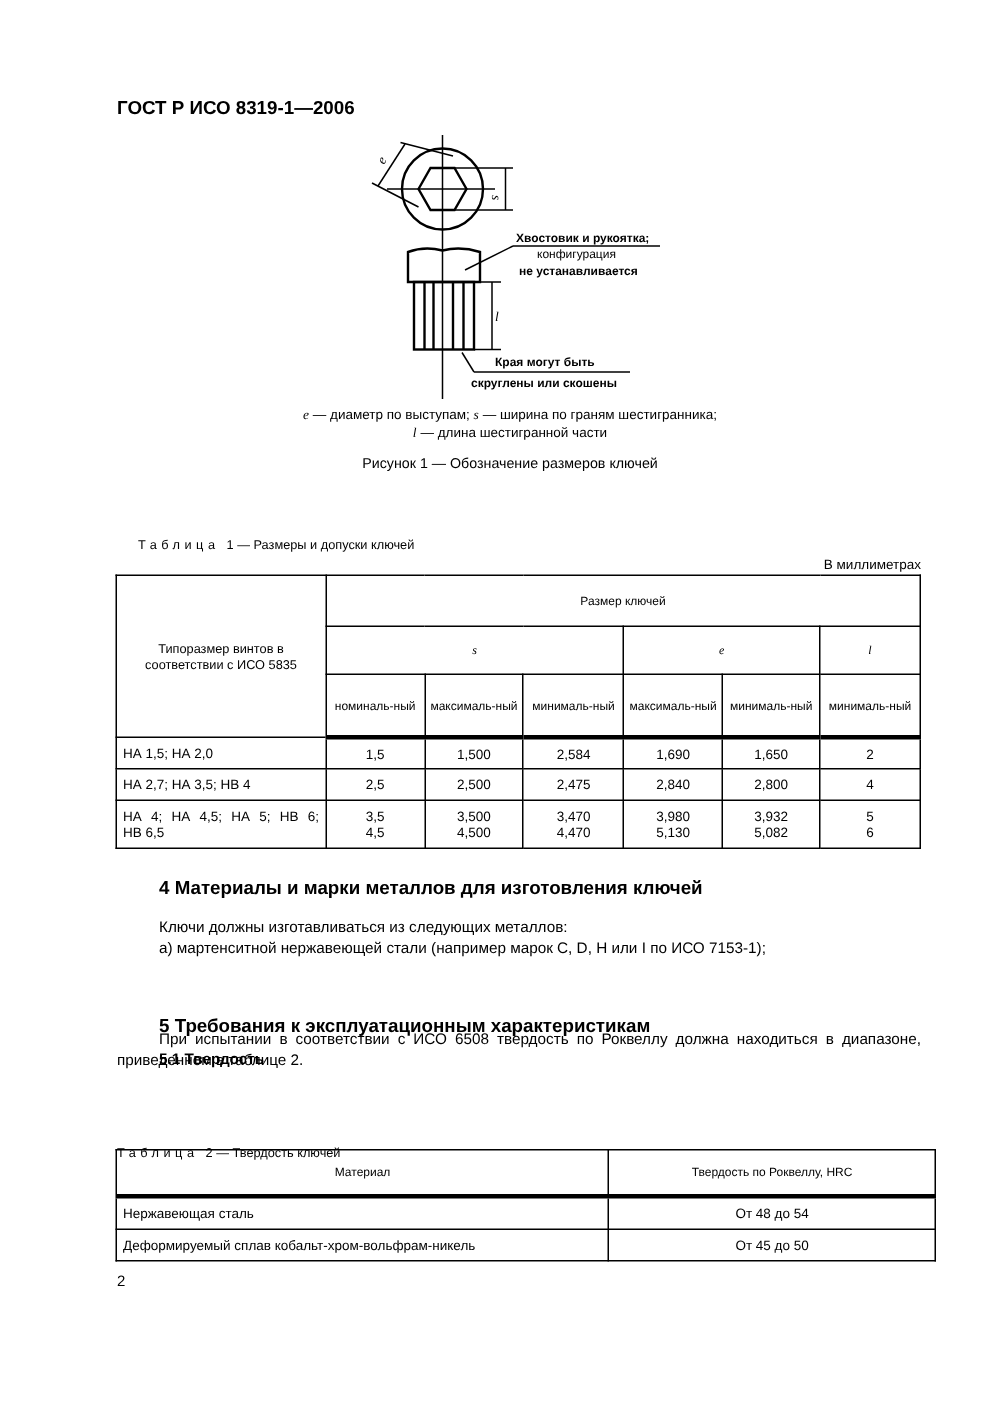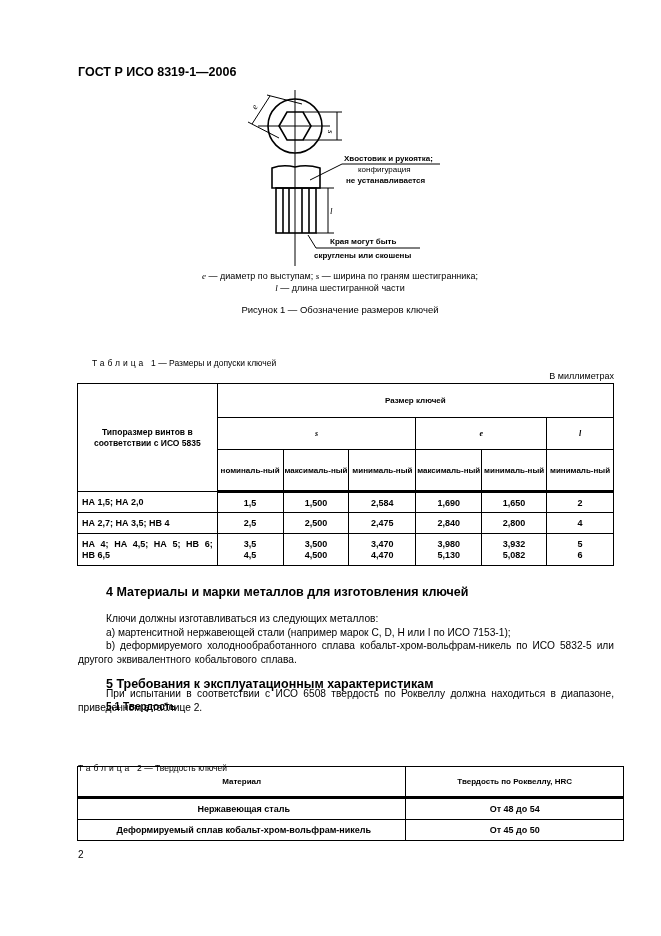--- a/index.html
+++ b/index.html
@@ -8,33 +8,33 @@
   .abs { position: absolute; }
   .hdr { left: 78px; top: 65px; font-size: 12.5px; font-weight: bold; }
   .fig { left: 230px; top: 88px; width: 230px; height: 180px; }
   .legend { left: 180px; top: 270px; width: 320px; text-align: center; font-size: 9px; line-height: 12px; }
   .legend i { font-family: "Liberation Serif", serif; }
   .caption { left: 180px; top: 304px; width: 320px; text-align: center; font-size: 9.5px; }
   .tcap { font-size: 8.5px; }
   .tcap .sp { letter-spacing: 3px; }
   .units { font-size: 9px; right: 47px; top: 371px; }
   table { border-collapse: collapse; position: absolute; font-size: 9px; }
-  td, th { border: 1px solid #000; padding: 0; font-weight: bold; }
+  td, th { border: 1px solid #000; padding: 0; font-weight: normal; }
   .t1 { left: 77px; top: 383px; width: 537px; }
   .t1 td, .t1 th { text-align: center; vertical-align: middle; }
   .t1 .sub { font-size: 8px; line-height: 11px; }
   .t1 .left { text-align: left; padding-left: 4px; }
   .thick-bottom td, .thick-bottom th { border-bottom: 3px solid #000; }
   .sec { font-size: 12.5px; font-weight: bold; }
   .p { font-size: 10.2px; line-height: 13.5px; }
   .t2 { left: 77px; top: 766px; width: 547px; }
   .t2 td, .t2 th { height: 20px; }
   .t2 .hd { font-size: 8px; text-align: center; height: 29px; }
   .t2 .c { text-align: center; }
-  .t2 .l { text-align: center; padding-left: 4px; }
+  .t2 .l { text-align: left; padding-left: 4px; }
   .pnum { left: 78px; top: 849px; font-size: 10px; }
   .italic { font-style: italic; font-family: "Liberation Serif", serif; }
 </style>
 </head>
 <body>
 
 <div class="abs hdr">ГОСТ Р ИСО 8319-1—2006</div>
 
 <svg class="abs fig" viewBox="0 0 230 180" width="230" height="180">
   <g stroke="#000" fill="none" stroke-width="1.6">
@@ -172,21 +172,20 @@
           <div>6</div>
         </td>
   </tr>
 </tbody>
   </table>
 
 <div class="abs sec" style="left:106px; top:585px;">4  Материалы и марки металлов для изготовления ключей</div>
 <div class="abs p" style="left:78px; top:612px; width:536px;">
   <div style="text-indent:28px">Ключи должны изготавливаться из следующих металлов:</div>
   <div style="text-indent:28px">a)  мартенситной нержавеющей стали (например марок C, D, H или I по ИСО 7153-1);</div>
-  <div style="text-indent:28px; text-align:justify; word-spacing:1px;">b) деформируемого холоднообработанного сплава кобальт-хром-вольфрам-никель по ИСО 5832-5 или другого эквивалентного кобальтового сплава.</div>
 </div>
 
 <div class="abs sec" style="left:106px; top:677px;">5  Требования к эксплуатационным характеристикам</div>
 <div class="abs p" style="left:106px; top:700px; font-weight:bold;">5.1  Твердость</div>
 <div class="abs p" style="left:78px; top:687px; width:536px; text-indent:28px; text-align:justify;">При испытании в соответствии с ИСО 6508 твердость по Роквеллу должна находиться в диапазоне, приведенном в таблице 2.</div>
 
 <div class="abs tcap" style="left:78px; top:753px;margin-top:10px;">
   <span class="sp">Таблица</span>&nbsp;&nbsp;<span>2 — Твердость ключей</span>
 </div>
 <table class="t2">

